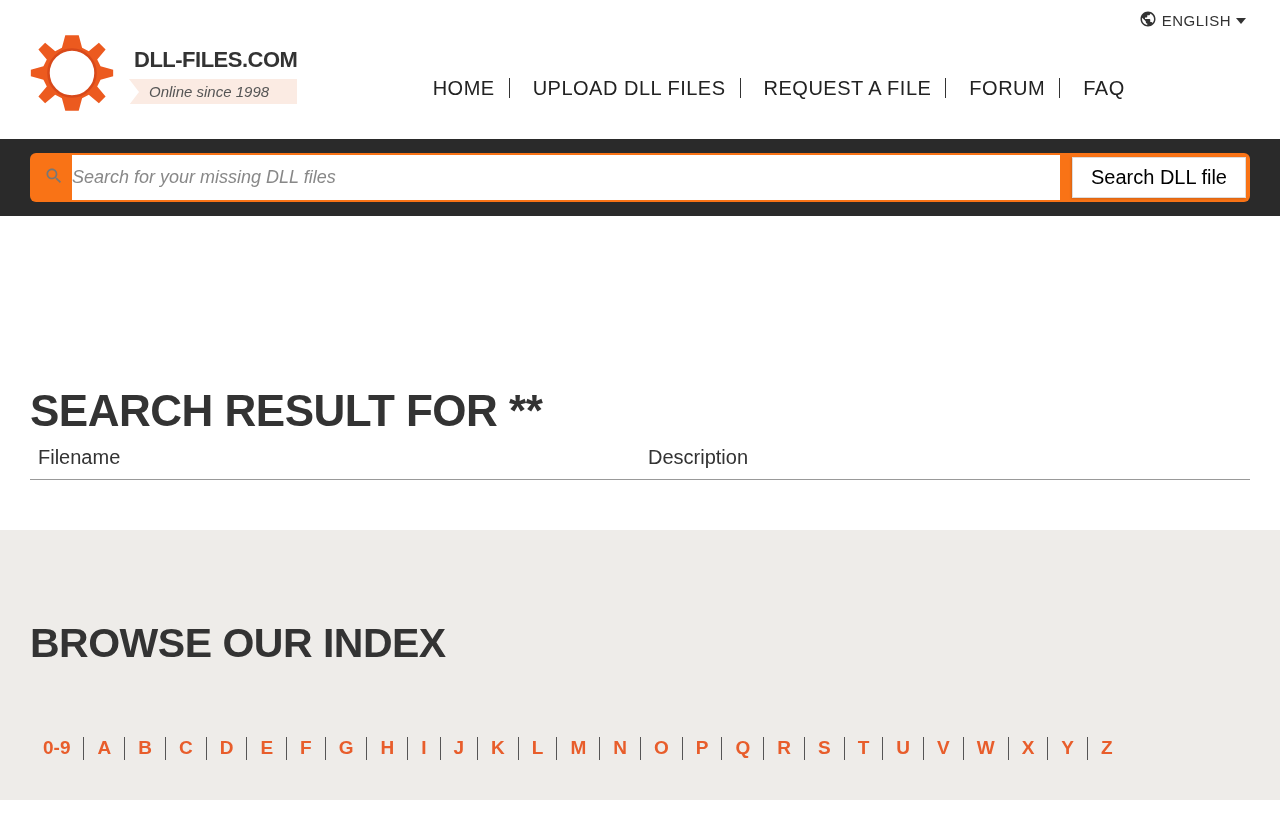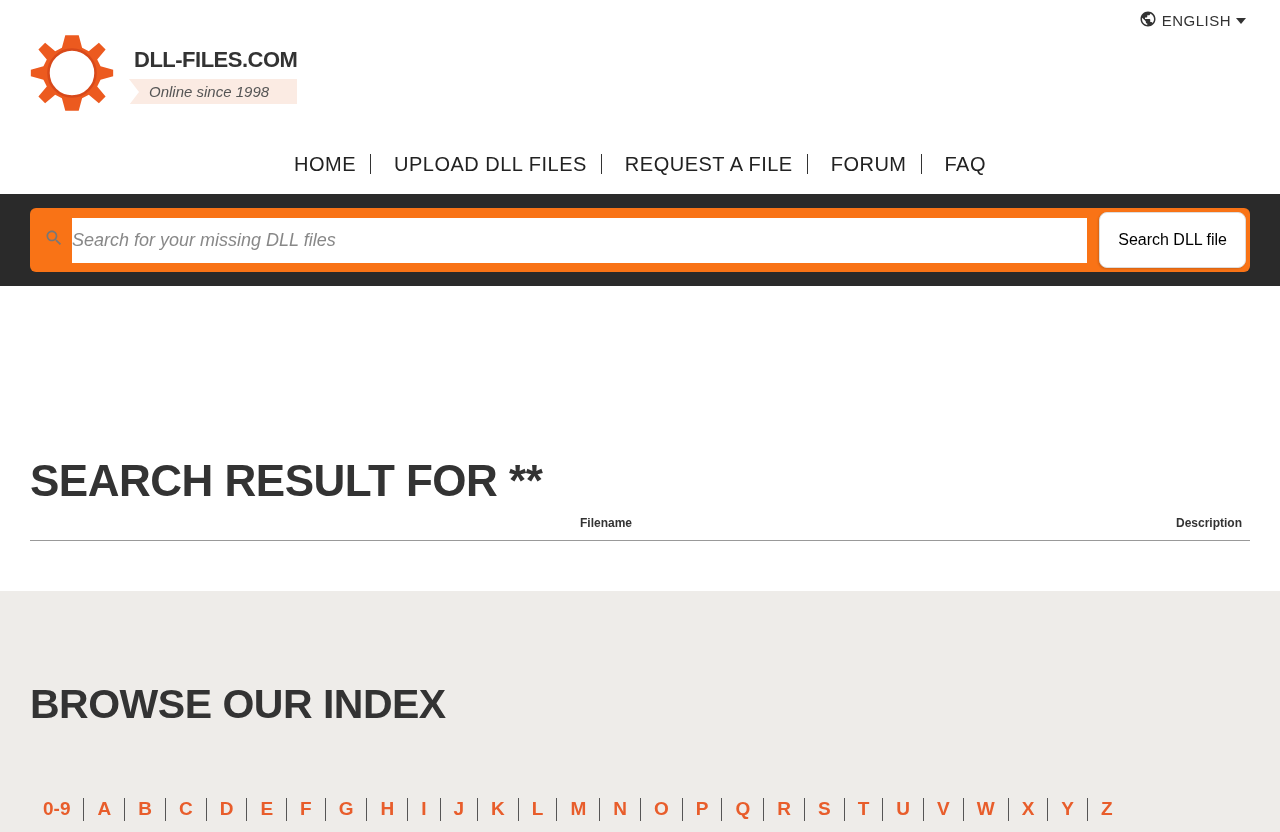--- a/index.html
+++ b/index.html
@@ -20,23 +20,23 @@
     .language-selector {
       display: flex;
       align-items: center;
       gap: 5px;
       cursor: pointer;
       font-size: 15px;
       letter-spacing: 0.5px;
     }
     .header {
       display: flex;
+      align-items: center;
       padding: 0 30px 20px;
       gap: 10px;
-      flex-direction: column;
     }
     .logo-area {
       display: flex;
       align-items: center;
       gap: 20px;
     }
     .logo-text {
       display: flex;
       flex-direction: column;
       gap: 6px;
@@ -105,44 +105,44 @@
       color: #888;
       padding: 12px 0;
     }
     .search-input::placeholder {
       color: #888;
       font-style: italic;
     }
     .search-button {
       background: #fff;
       border: 1px solid #ddd;
-      border-radius: 8px;
-      padding: 18px 18px;
+      border-radius: 0;
+      padding: 8px 18px;
       margin: 4px;
-      font-size: 16px;
+      font-size: 20px;
       cursor: pointer;
       box-shadow: -1px 1px 2px rgba(0,0,0,0.15);
     }
     .content {
       padding: 170px 30px 50px;
     }
     .page-title {
       font-size: 44px;
       font-weight: 800;
       color: #333;
       letter-spacing: -0.5px;
     }
     .results-table {
       width: 100%;
       border-collapse: collapse;
     }
     .results-table th {
-      text-align: right;
-      font-size: 12px;
-      font-weight: 700;
+      text-align: left;
+      font-size: 20px;
+      font-weight: 400;
       padding: 10px 8px;
       border-bottom: 1px solid #999;
     }
     .results-table th:first-child {
       width: 50%;
     }
     .browse-section {
       background: #eeece9;
       padding: 90px 30px 40px;
     }

